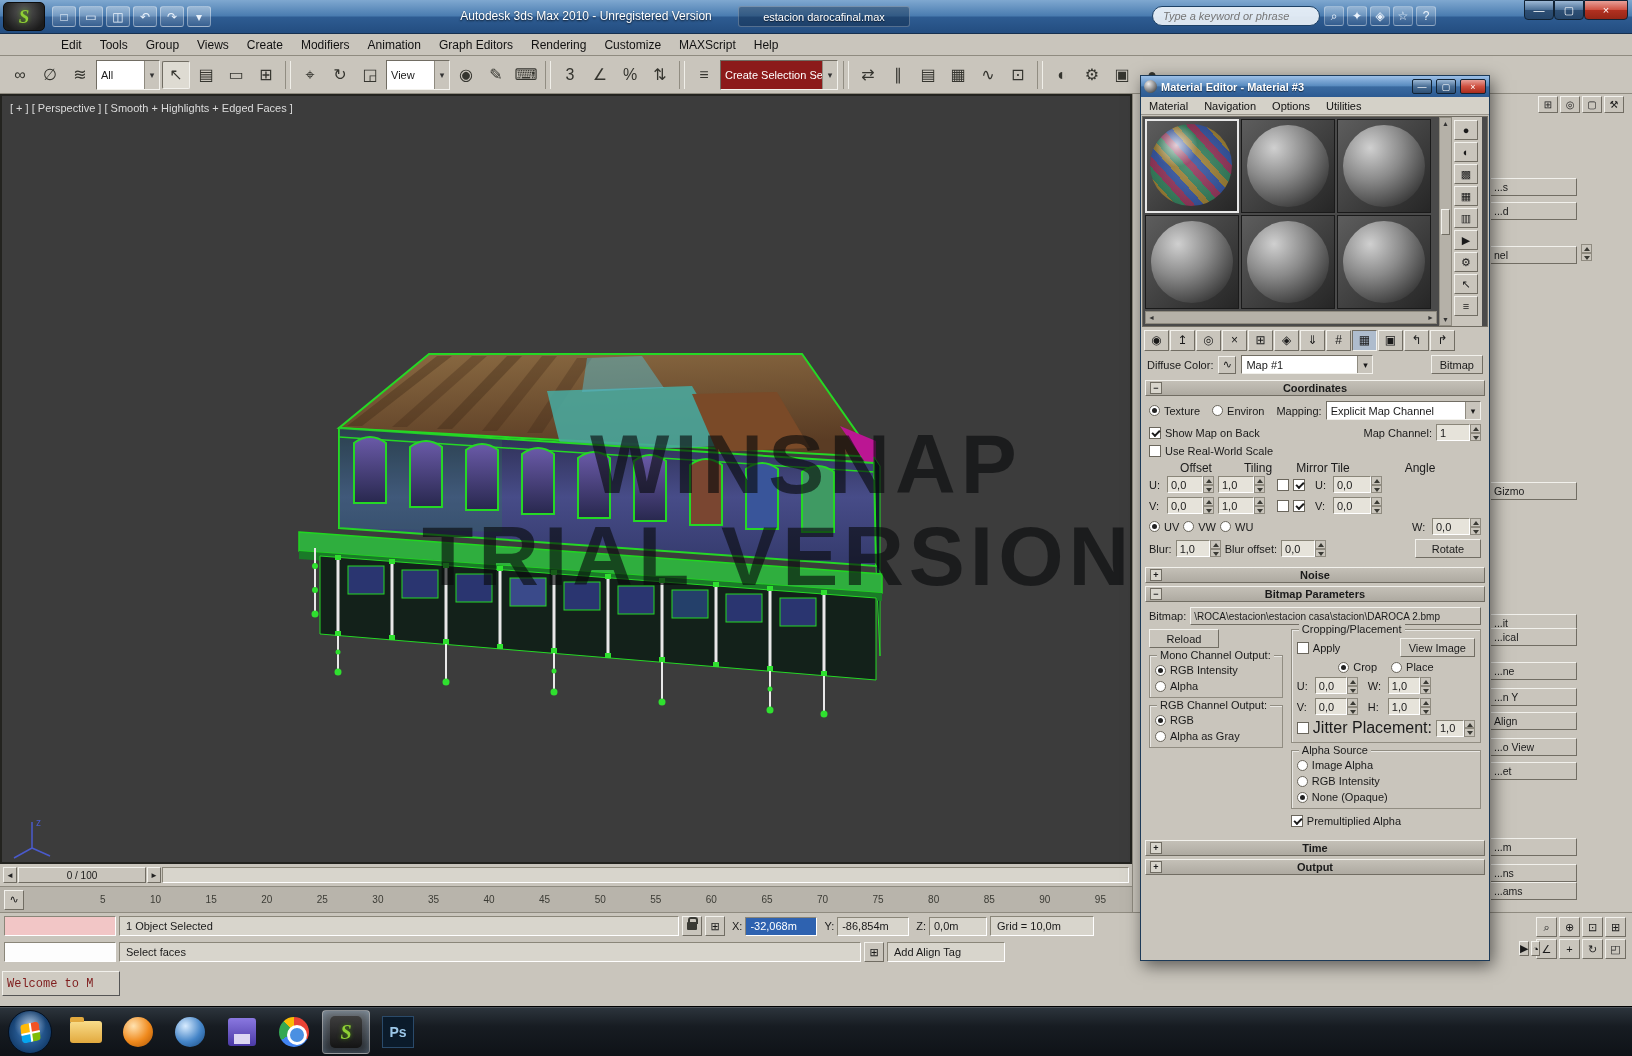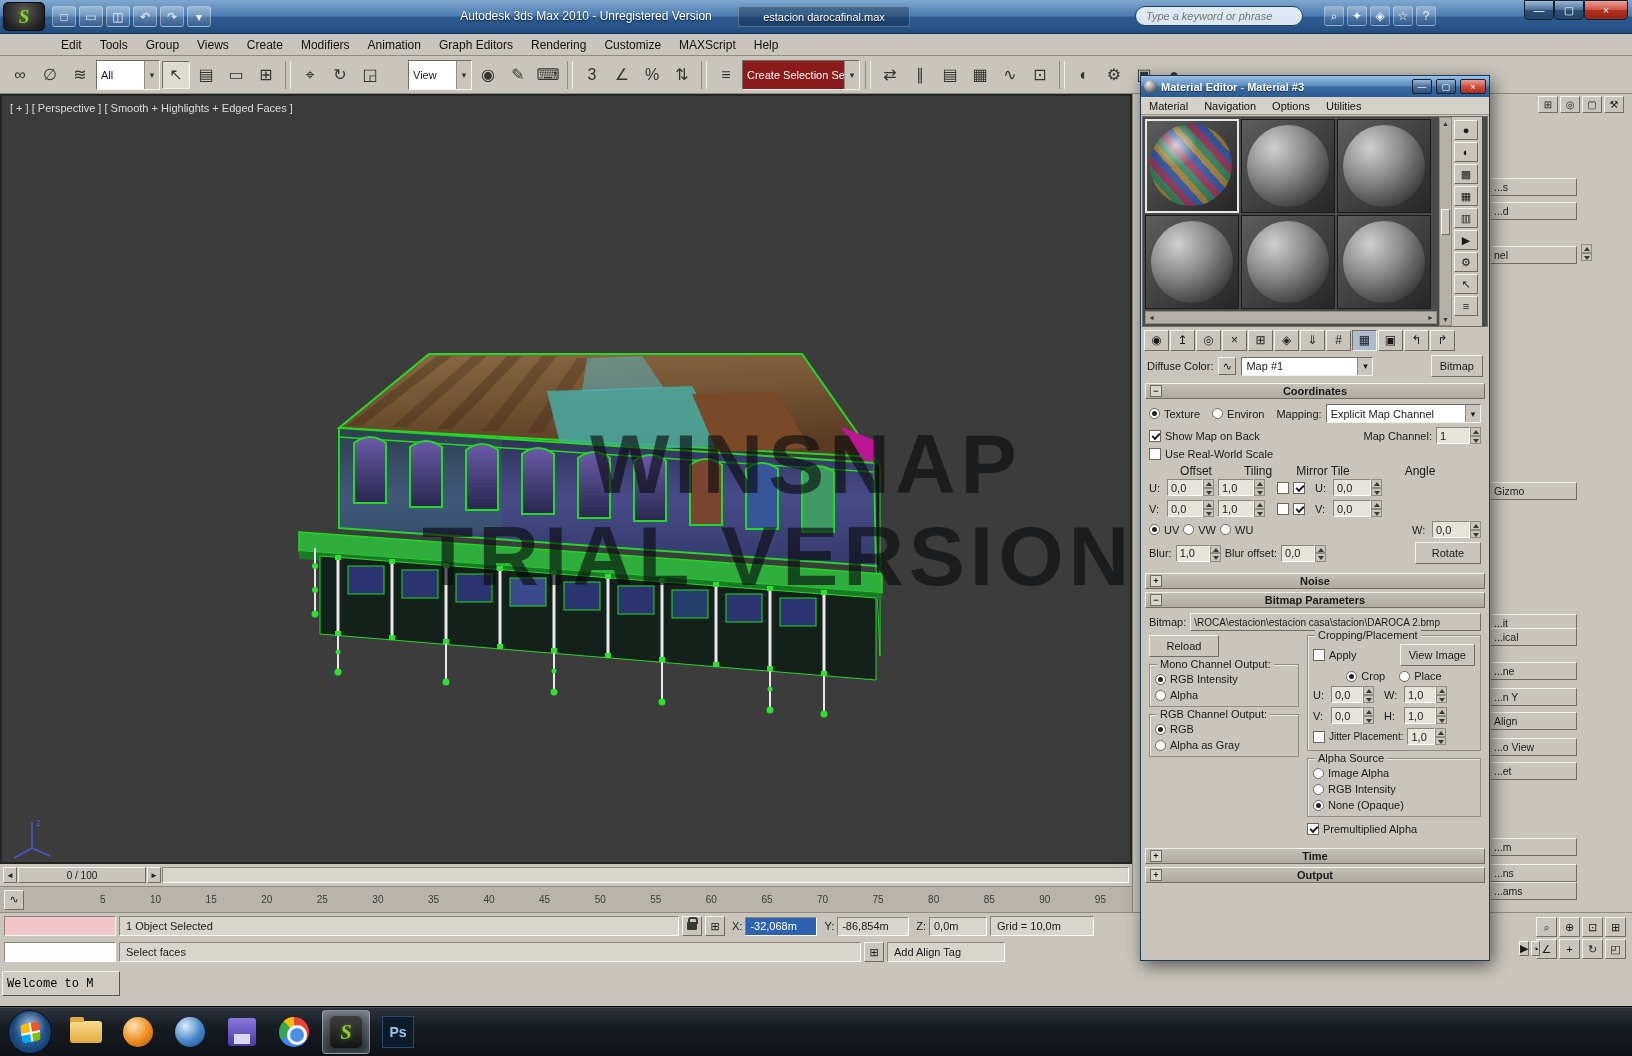--- a/index.html
+++ b/index.html
@@ -20,21 +20,21 @@
     display:flex; align-items:center; justify-content:center; }
   #app-button .s { color:#8fd035; font:italic bold 19px "Liberation Serif", serif; text-shadow:0 0 4px #4a8a10; }
   #quick-access { position:absolute; left:52px; top:6px; display:flex; gap:3px; }
   .qa-btn { width:24px; height:21px; border-radius:3px; background:linear-gradient(rgba(255,255,255,.35),rgba(255,255,255,.08));
     border:1px solid rgba(255,255,255,.35); color:#eaf2fb; display:flex; align-items:center; justify-content:center; font-size:12px; }
   #title-text { position:absolute; left:240px; right:700px; top:9px; text-align:center; color:#fff;
     font-size:12px; text-shadow:0 1px 2px rgba(0,0,0,.75); white-space:nowrap; }
   #doc-pill { position:absolute; left:738px; top:6px; width:172px; height:21px; border-radius:3px;
     background:rgba(8,28,52,.35); border:1px solid rgba(255,255,255,.25); color:#fff; font-size:11px;
     display:flex; align-items:center; justify-content:center; text-shadow:0 1px 1px rgba(0,0,0,.6); white-space:nowrap; }
-  #infocenter { position:absolute; right:196px; top:6px; display:flex; align-items:center; gap:21px;border-radius:9px; }
+  #infocenter { position:absolute; right:196px; top:6px; display:flex; align-items:center; gap:4px;border-radius:9px; }
   #ic-search { width:168px; height:20px; border-radius:10px; border:1px solid #1d4166;
     background:rgba(235,242,248,.92); font:italic 11px "Liberation Sans",sans-serif; color:#6a6a6a; padding:0 10px; }
   .ic-btn { min-width:20px; height:20px; border-radius:3px; color:#eaf2fb; font-size:12px;
     background:linear-gradient(rgba(255,255,255,.3),rgba(255,255,255,.05)); border:1px solid rgba(255,255,255,.3);
     display:flex; align-items:center; justify-content:center; padding:0 3px; }
   #win-controls { position:absolute; right:4px; top:0; display:flex; }
   .wc { width:30px; height:20px; color:#fff; font-size:11px; display:flex; align-items:center; justify-content:center;
     background:linear-gradient(#9db9d6,#4a6f96 50%,#2e4f74 52%,#24456a); border:1px solid #123; border-radius:0 0 4px 4px; }
   .wc.close { width:44px; background:linear-gradient(#e8a098,#cf5040 50%,#b03020 52%,#952616); }
 
@@ -95,21 +95,21 @@
   .sfield { height:20px; display:flex; align-items:center; padding:0 6px; font-size:11px; white-space:nowrap; overflow:hidden; }
   .coord-lbl { font-size:11px; margin-left:4px; }
   .coord-val { width:72px; height:19px; display:flex; align-items:center; padding:0 4px; font-size:11px; }
   .coord-val.selected { background:#2e62b0; color:#fff; }
   .micro-btn { width:20px; height:20px; display:flex; align-items:center; justify-content:center; font-size:11px; }
   .padlock { position:relative; width:10px; height:8px; background:#3a3a34; border-radius:1px; }
   .padlock::before { content:''; position:absolute; left:1px; top:-5px; width:6px; height:5px;
     border:2px solid #3a3a34; border-bottom:none; border-radius:3px 3px 0 0; }
   #welcome-frag { position:absolute; left:2px; bottom:10px; width:118px; height:25px;
     background:#cfcbc2; border:1px solid; border-color:#f2f1ec #555 #555 #f2f1ec;
-    font:12px "Liberation Mono", monospace; color:#000000; display:flex; align-items:center; padding:0 4px; white-space:nowrap; }
+    font:12px "Liberation Mono", monospace; color:#7f1d1d; display:flex; align-items:center; padding:0 4px; white-space:nowrap; }
   #vp-nav { position:absolute; right:6px; top:4px; display:grid; grid-template-columns:repeat(4,21px); grid-auto-rows:20px; gap:2px; }
   .nav-btn { font-size:11px; display:flex; align-items:center; justify-content:center; }
   #vp-nav-extra { position:absolute; right:92px; top:28px; display:flex; gap:2px; }
 
   
   #me-window { position:absolute; left:1140px; top:75px; width:350px; height:886px; z-index:50;
     background:#c9c5bc; border:1px solid #1c3a58; box-shadow:3px 5px 16px rgba(0,0,0,.55); }
   #me-titlebar { height:21px; background:linear-gradient(#9cc0e8,#5a8cc0 46%,#3a6aa0 52%,#2c5a92);
     display:flex; align-items:center; padding:0 3px; gap:4px; }
   #me-title-icon { width:13px; height:13px; border-radius:50%; background:radial-gradient(circle at 35% 30%, #eee, #777 60%, #222); }
@@ -144,21 +144,21 @@
   .me-tool-btn { width:25px; height:21px; font-size:12px; display:flex; align-items:center; justify-content:center; }
   .me-tool-btn.active { background:#aebccd; border-color:#716d63 #f2f1ec #f2f1ec #716d63; }
 
   #me-diffuse-row { display:flex; align-items:center; gap:5px; padding:3px 6px; }
   .lbl { font-size:11px; white-space:nowrap; }
   .combo { height:19px; background:#fff; border:1px solid; border-color:#716d63 #f2f1ec #f2f1ec #716d63;
     display:flex; align-items:center; font-size:11px; }
   .combo .cval { flex:1; padding:0 4px; white-space:nowrap; overflow:hidden; }
   .combo .combo-arrow { width:15px; height:100%; background:#c9c5bc; border-left:1px solid #8f8b80;
     display:flex; align-items:center; justify-content:center; font-size:9px; }
-  .btn { height:19px; padding:10px 8px; font-size:11px; display:flex; align-items:center; justify-content:center; white-space:nowrap; }
+  .btn { height:19px; padding:4px 8px; font-size:11px; display:flex; align-items:center; justify-content:center; white-space:nowrap; }
 
   .rollout { margin:3px 4px 0 4px; }
   .rollout-bar { height:16px; display:flex; align-items:center; background:linear-gradient(#c4c0b7,#aeaaa1);
     font-weight:bold; font-size:11px; }
   .rollout-bar .rtog { width:12px; height:12px; margin:0 4px; background:#d8d5cc; border:1px solid #716d63;
     font-size:9px; line-height:10px; text-align:center; }
   .rollout-bar .rtitle { flex:1; text-align:center; padding-right:20px; }
   .rollout-body { padding:5px 4px 6px 4px; }
   .rrow { display:flex; align-items:center; gap:4px; margin-bottom:4px; }
   .radio { width:11px; height:11px; border-radius:50%; background:#fff; border:1px solid #6a665c; position:relative; flex:none; }
@@ -302,21 +302,21 @@
       <div class="tb-sep"></div>
       <div class="tb-btn">
         <span class="tb-glyph">⌖</span>
       </div>
       <div class="tb-btn">
         <span class="tb-glyph">↻</span>
       </div>
       <div class="tb-btn">
         <span class="tb-glyph">◲</span>
       </div>
-      <div class="tb-combo" style="width: 64px; margin-left: 22px;">
+      <div class="tb-combo" style="width: 64px;">
         <span class="tb-combo-text">View</span>
         <span class="combo-arrow">▾</span>
       </div>
       <div class="tb-btn">
         <span class="tb-glyph">◉</span>
       </div>
       <div class="tb-btn">
         <span class="tb-glyph">✎</span>
       </div>
       <div class="tb-btn">
@@ -954,21 +954,21 @@
                 <span class="num">
                     <span class="nval" style="min-width:32px">1,0</span>
                     <span class="spin">
                       <i class="sup"></i>
                       <i class="sdn"></i>
                     </span>
                   </span>
               </div>
               <div class="rrow" style="margin-bottom:0">
                 <span class="check"></span>
-                <span class="lbl" style="font-size:10px">Jitter Placement:</span>
+                <span class="lbl" style="font-size:16px">Jitter Placement:</span>
                 <span class="num">
                     <span class="nval" style="min-width:28px">1,0</span>
                     <span class="spin">
                       <i class="sup"></i>
                       <i class="sdn"></i>
                     </span>
                   </span>
               </div>
             </div>
             <div class="group">

